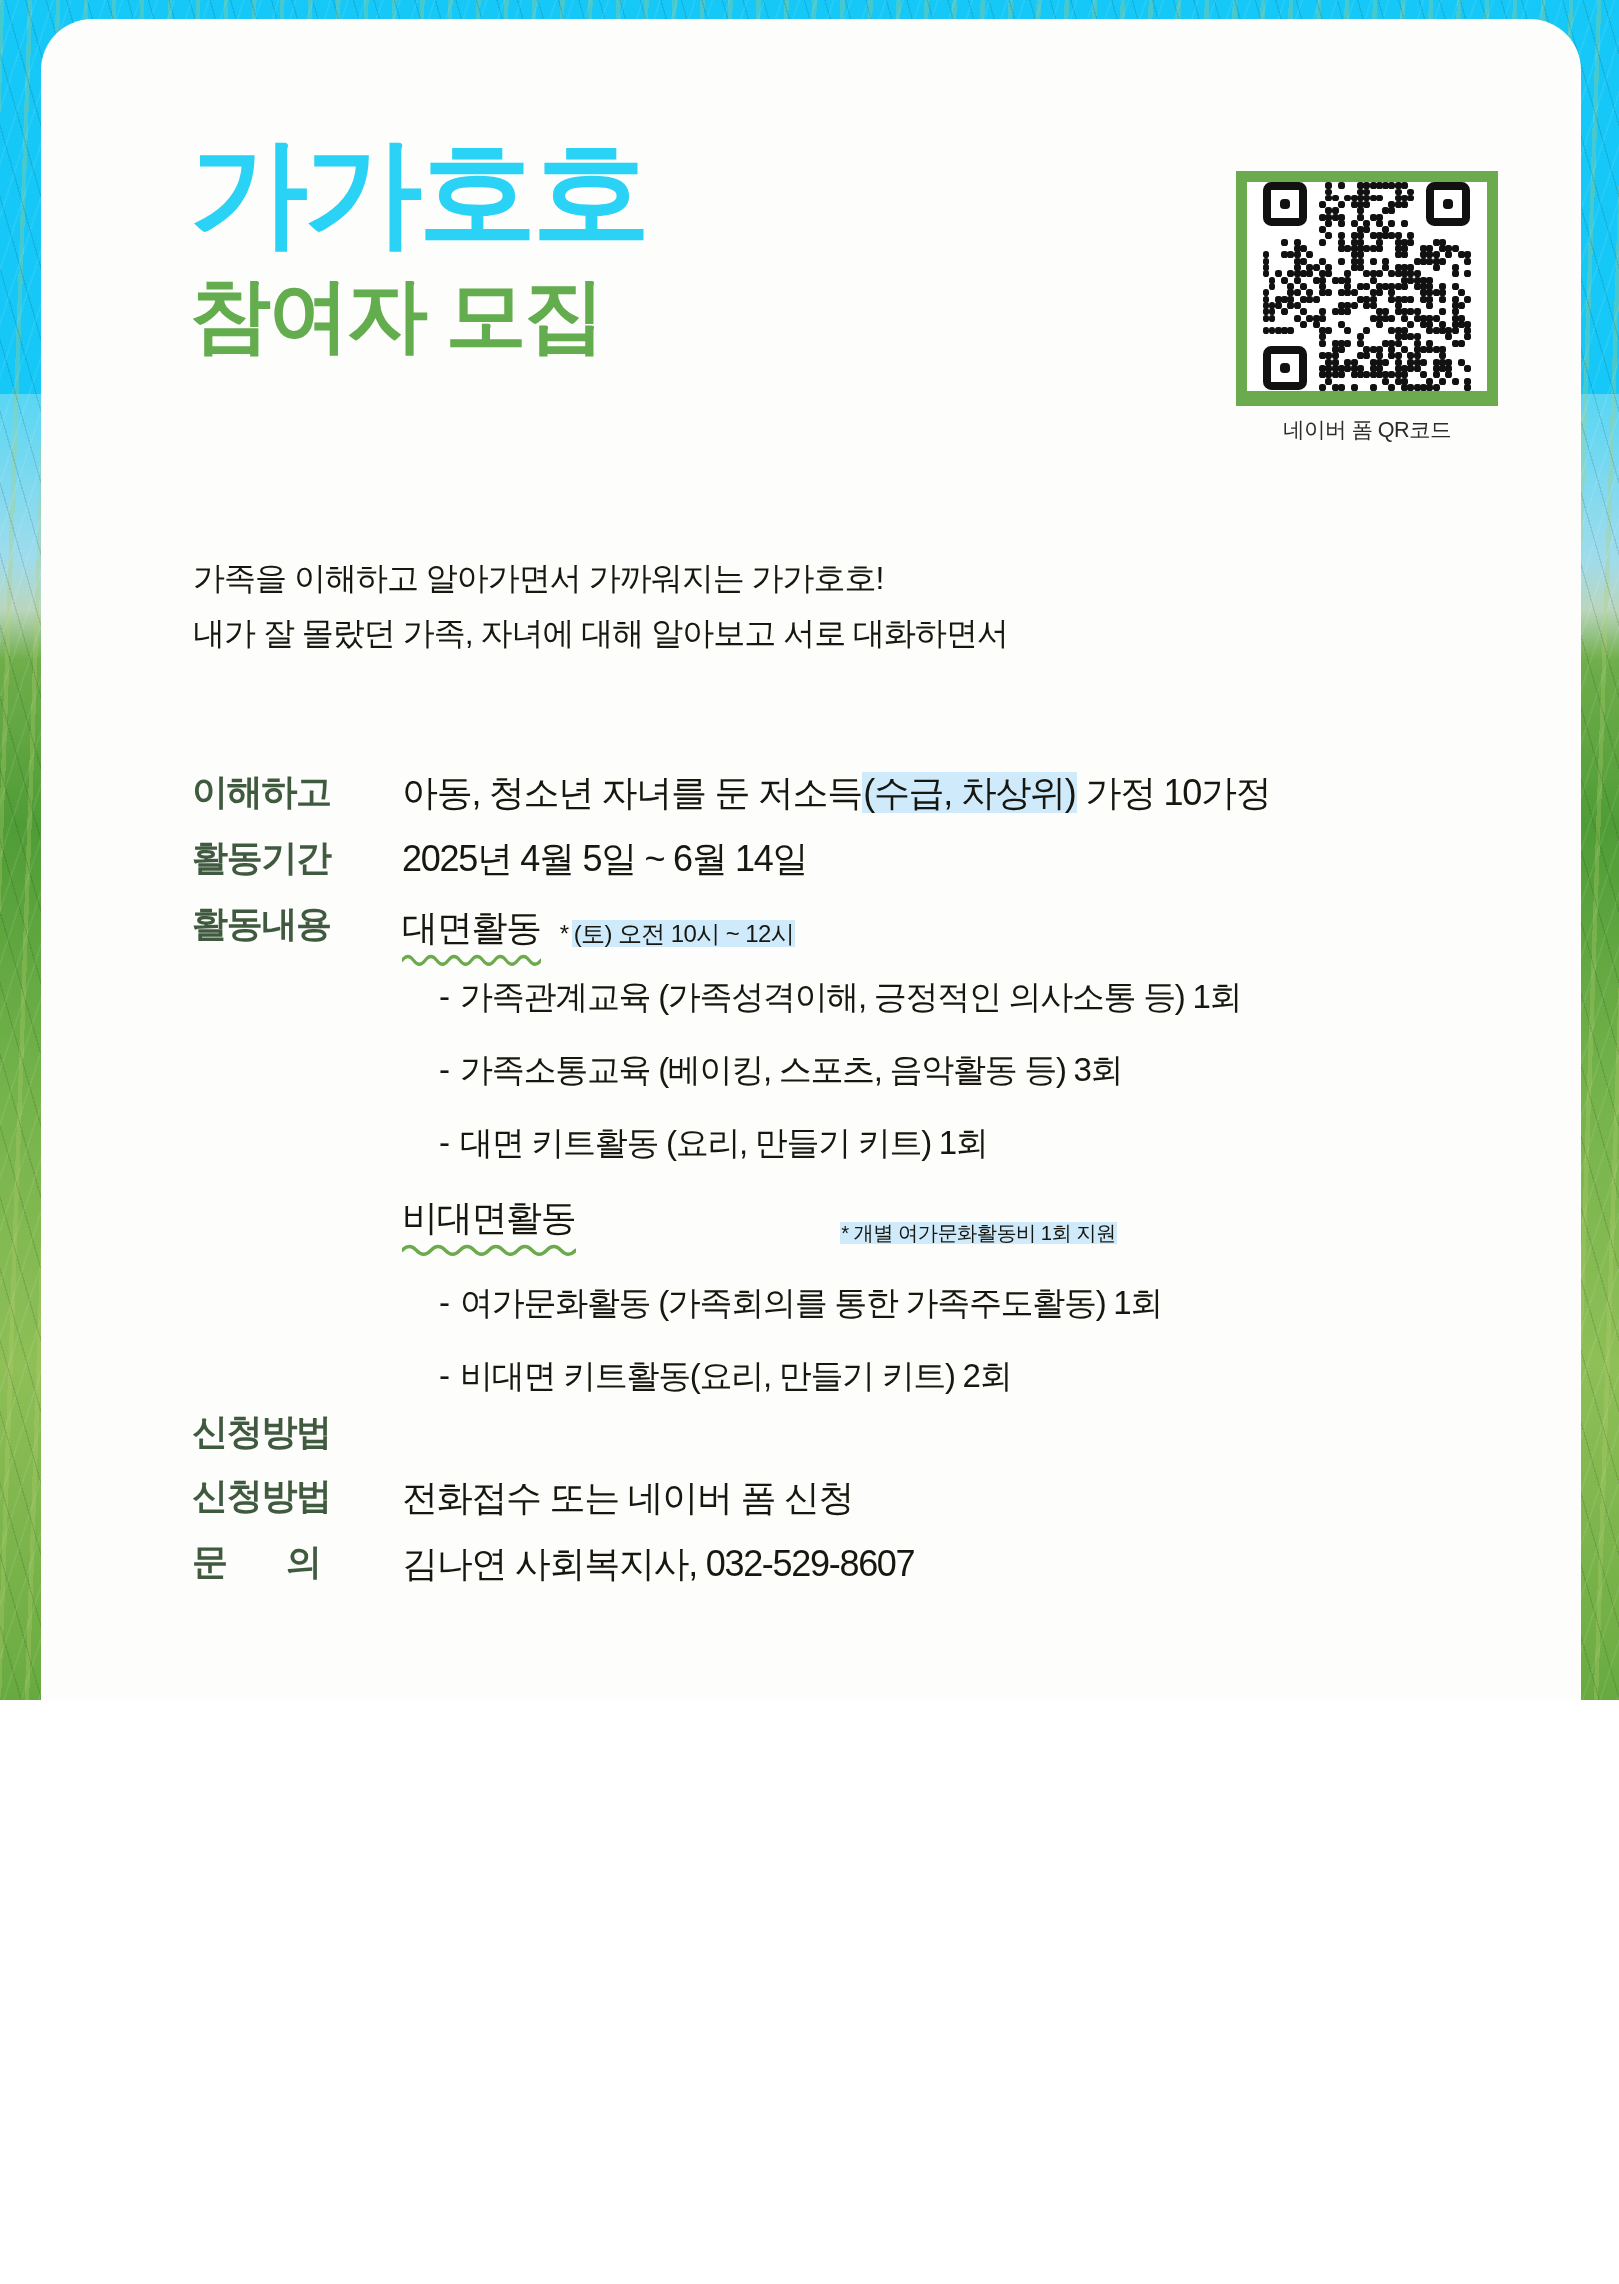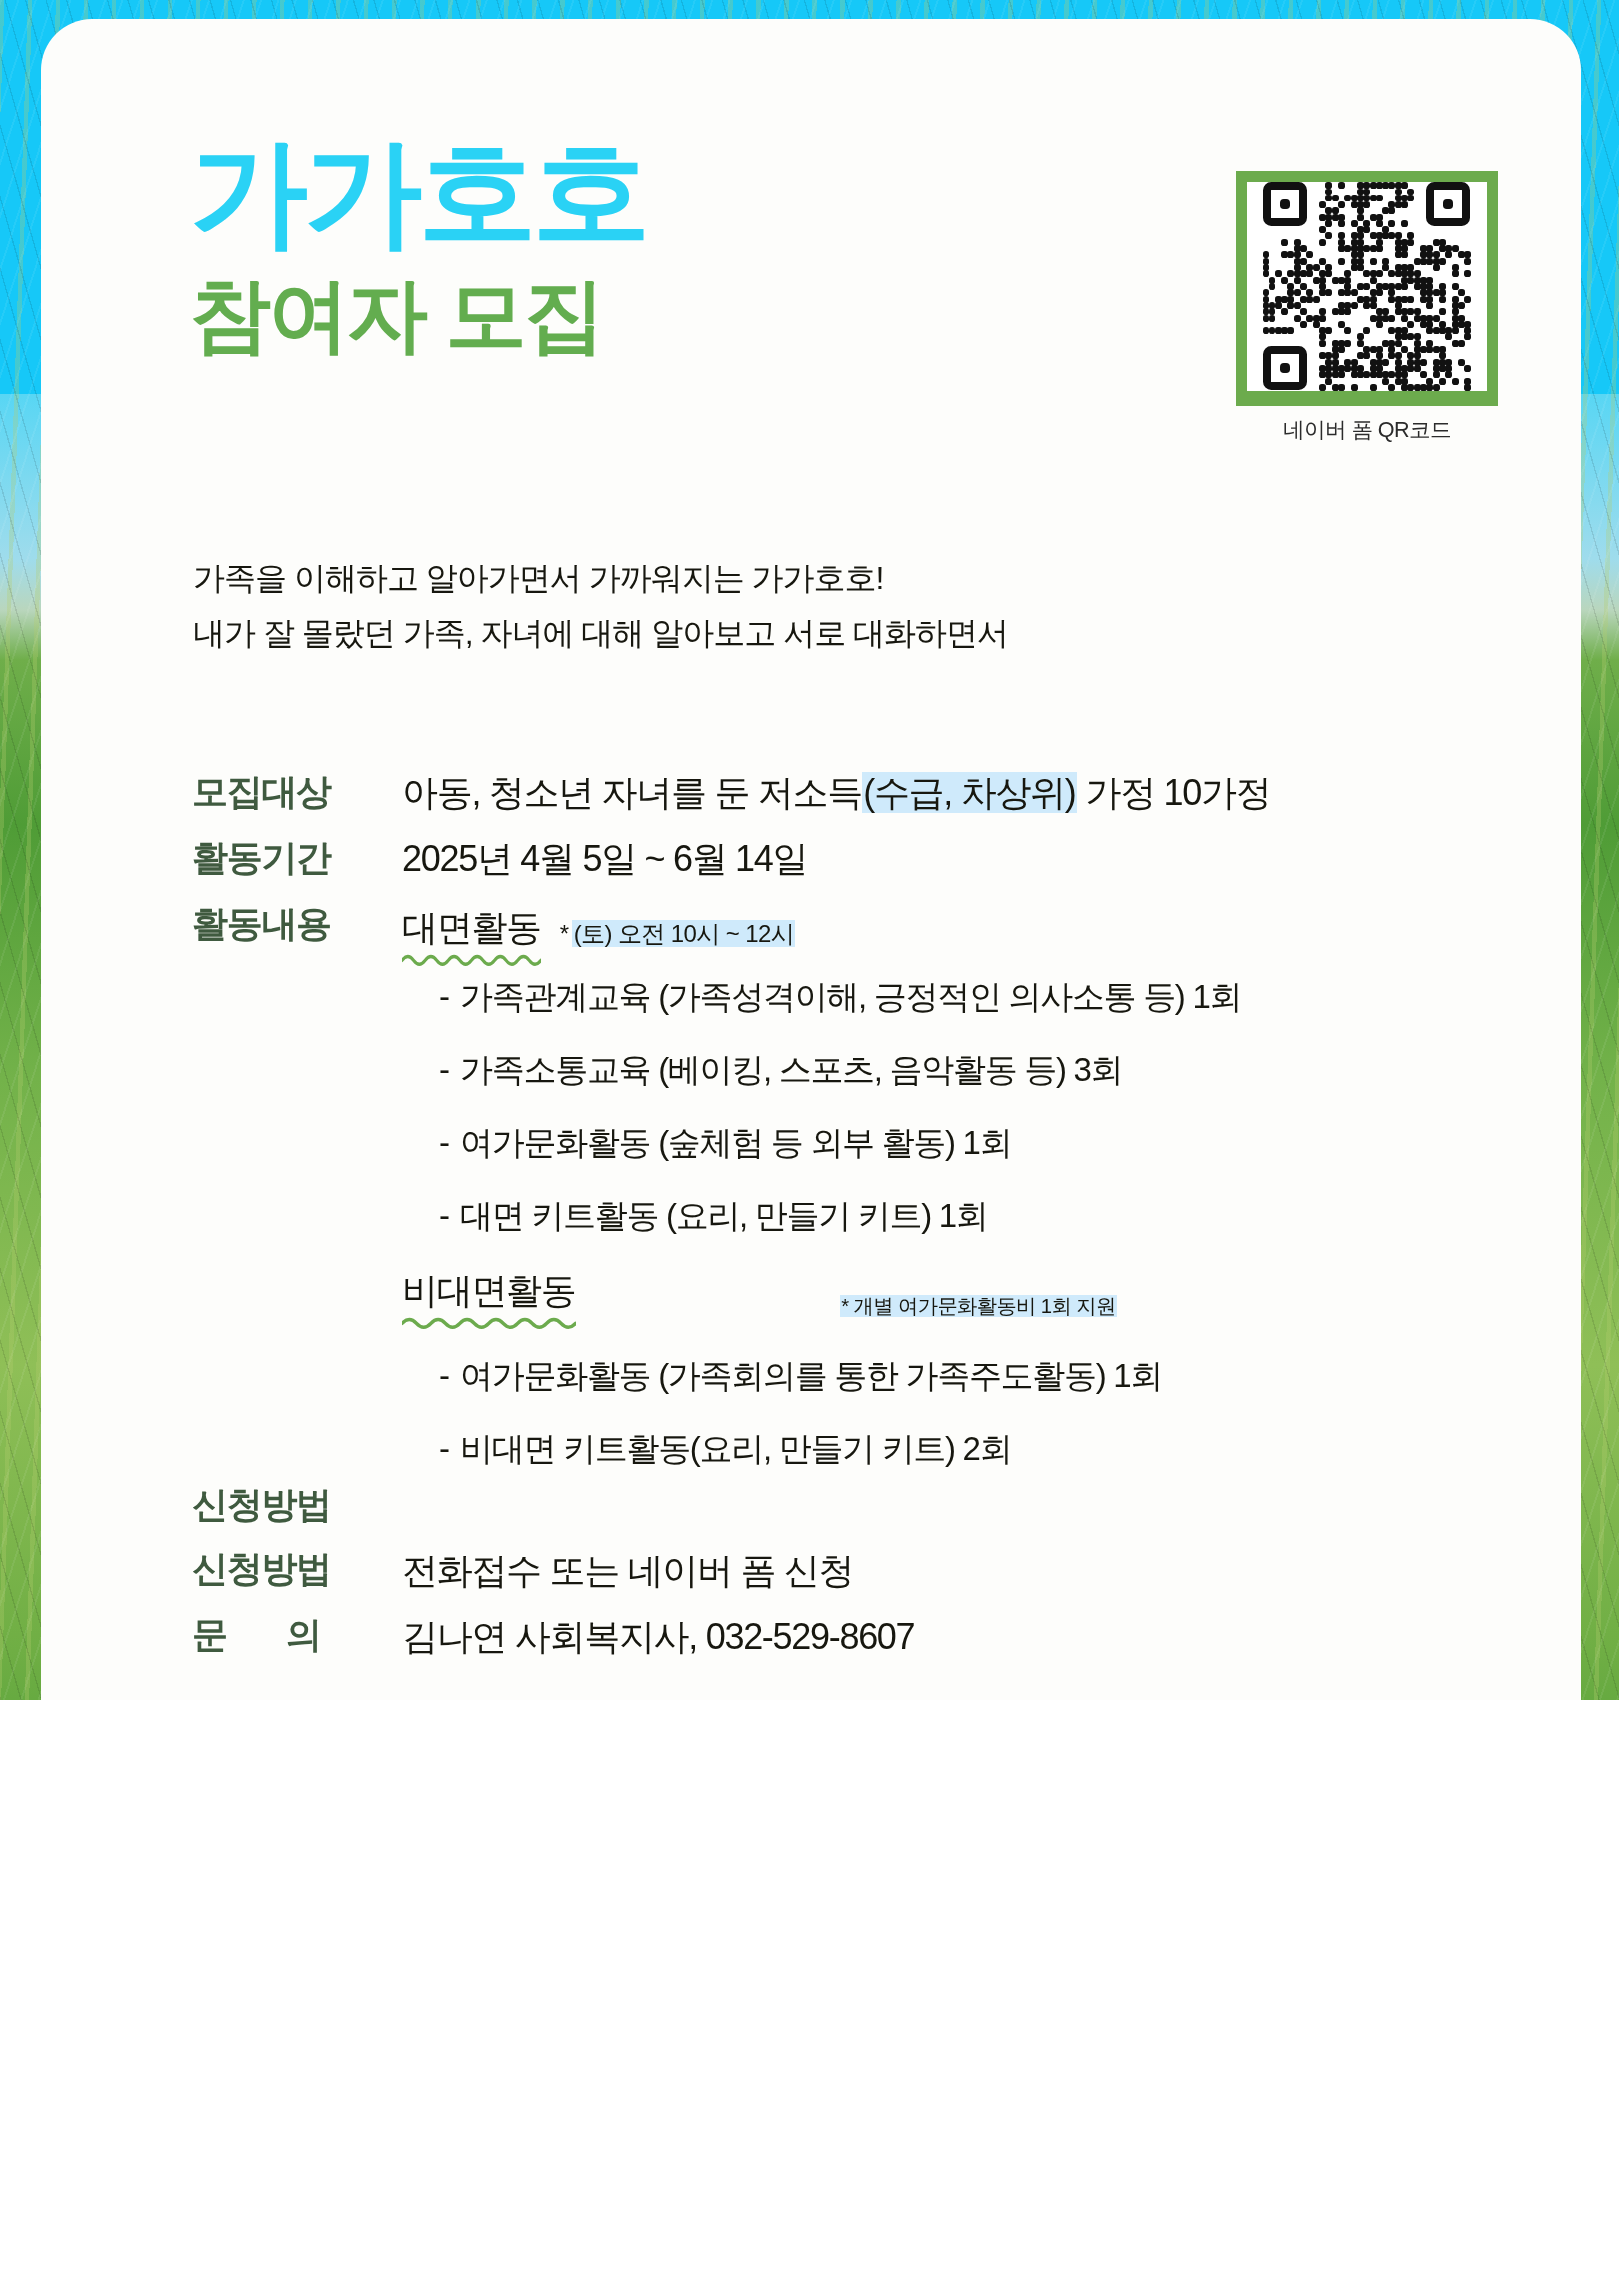--- a/index.html
+++ b/index.html
@@ -657,21 +657,21 @@
     </div>
 
     <div id="intro">
       <div>가족을 이해하고 알아가면서 가까워지는 가가호호!</div>
       <div>내가 잘 몰랐던 가족, 자녀에 대해 알아보고 서로 대화하면서</div>
     </div>
 
     <div id="info">
 
       <div class="row">
-        <div class="row-label">모집대상</div>
+        <div class="row-label">이해하고</div>
         <div class="row-value"><span>아동, 청소년 자녀를 둔 저소득</span><span class="hl">(수급, 차상위)</span><span> 가정 10가정</span></div>
       </div>
 
       <div class="row">
         <div class="row-label">활동기간</div>
         <div class="row-value">2025년 4월 5일 ~ 6월 14일</div>
       </div>
 
       <div id="activity-row">
         <div class="row-label">활동내용</div>
@@ -684,21 +684,20 @@
               <svg class="wavy" viewBox="0 0 240 20" preserveAspectRatio="none">
                 <path d="M0 12 Q 10 1 20 12 T 40 12 T 60 12 T 80 12 T 100 12 T 120 12 T 140 12 T 160 12 T 180 12 T 200 12 T 220 12 T 240 12" fill="none" stroke="#6cab4d" stroke-width="5" stroke-linecap="round"></path>
               </svg>
             </div>
             <div class="mode-note"><span class="star">*</span><span class="hl">(토) 오전 10시 ~ 12시</span></div>
           </div>
 
           <div class="act-list">
             <div class="act-item"><span class="dash">-</span><span>가족관계교육 (가족성격이해, 긍정적인 의사소통 등) 1회</span></div>
             <div class="act-item"><span class="dash">-</span><span>가족소통교육 (베이킹, 스포츠, 음악활동 등) 3회</span></div>
-            <div class="act-item"><span class="dash">-</span><span>여가문화활동 (숲체험 등 외부 활동) 1회</span></div>
             <div class="act-item"><span class="dash">-</span><span>대면 키트활동 (요리, 만들기 키트) 1회</span></div>
           </div>
 
           <div class="mode-line" style="margin-top:2px;">
             <div class="mode-name">
               <span>비대면활동</span>
               <svg class="wavy" viewBox="0 0 240 20" preserveAspectRatio="none">
                 <path d="M0 12 Q 10 1 20 12 T 40 12 T 60 12 T 80 12 T 100 12 T 120 12 T 140 12 T 160 12 T 180 12 T 200 12 T 220 12 T 240 12" fill="none" stroke="#6cab4d" stroke-width="5" stroke-linecap="round"></path>
               </svg>
             </div>

